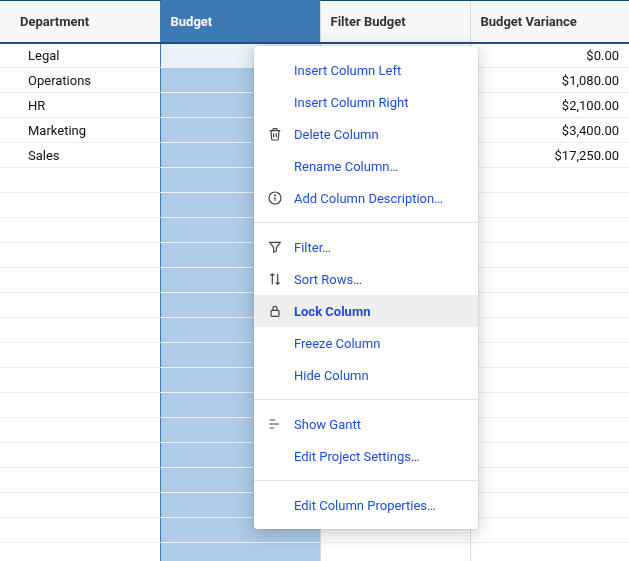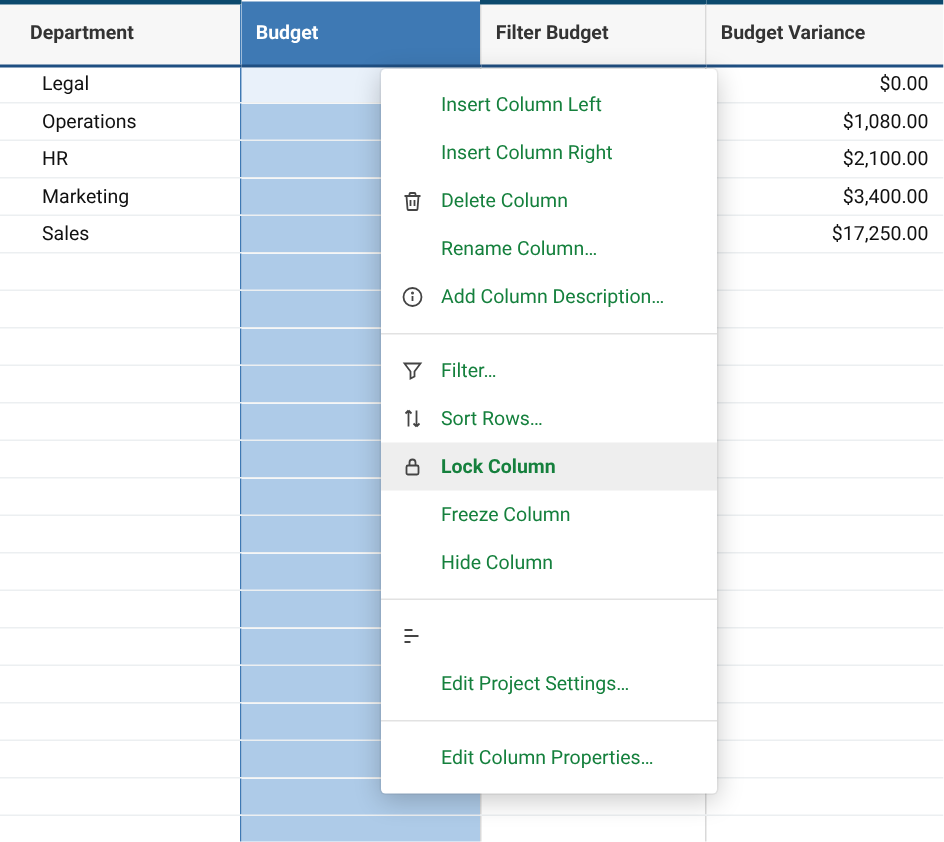--- a/index.html
+++ b/index.html
@@ -24,21 +24,21 @@
     border-bottom: 1px solid #eceff1;
     height: 25px;
     padding: 0 10px;
     text-align: left;
     white-space: nowrap;
     overflow: hidden;
   }
   .grid thead th {
     height: 42px;
     background: #f7f7f7;
-    border-top: 3px solid #0c4a6e;
+    border-top: 1px solid #0c4a6e;
     border-bottom: 1px solid #d9d9d9;
     font-weight: 700;
     font-size: 13px;
     color: #333;
     vertical-align: middle;
   }
   .grid thead th.col0 {
     border-left: none;
     padding-left: 20px;
   }
@@ -78,21 +78,21 @@
   .ctx {
     position: absolute;
     top: 46px;
     left: 254px;
     width: 224px;
     background: #fff;
     border-radius: 3px;
     box-shadow: 0 4px 18px rgba(0,0,0,0.22), 0 0 0 1px rgba(0,0,0,0.05);
     padding: 8px 0;
     font-size: 13px;
-    color: #15803d;
+    color: #1d4ed8;
   }
   .ctx .item {
     display: flex;
     align-items: center;
     height: 32px;
     padding: 0 14px 0 12px;
     cursor: default;
   }
   .ctx .item .icon {
     width: 18px;
@@ -333,20 +333,21 @@
   </div>
 
   <div class="sep"></div>
 
   <div class="item">
     <span class="icon">
       <svg viewBox="0 0 24 24" fill="none" stroke-width="1.8">
           <path d="M4 6h8M4 12h14M4 18h6"></path>
         </svg>
     </span>
+    <span class="label">Show Gantt</span>
   </div>
   <div class="item">
     <span class="icon"></span>
     <span class="label">Edit Project Settings…</span>
   </div>
 
   <div class="sep"></div>
 
   <div class="item">
     <span class="icon"></span>

